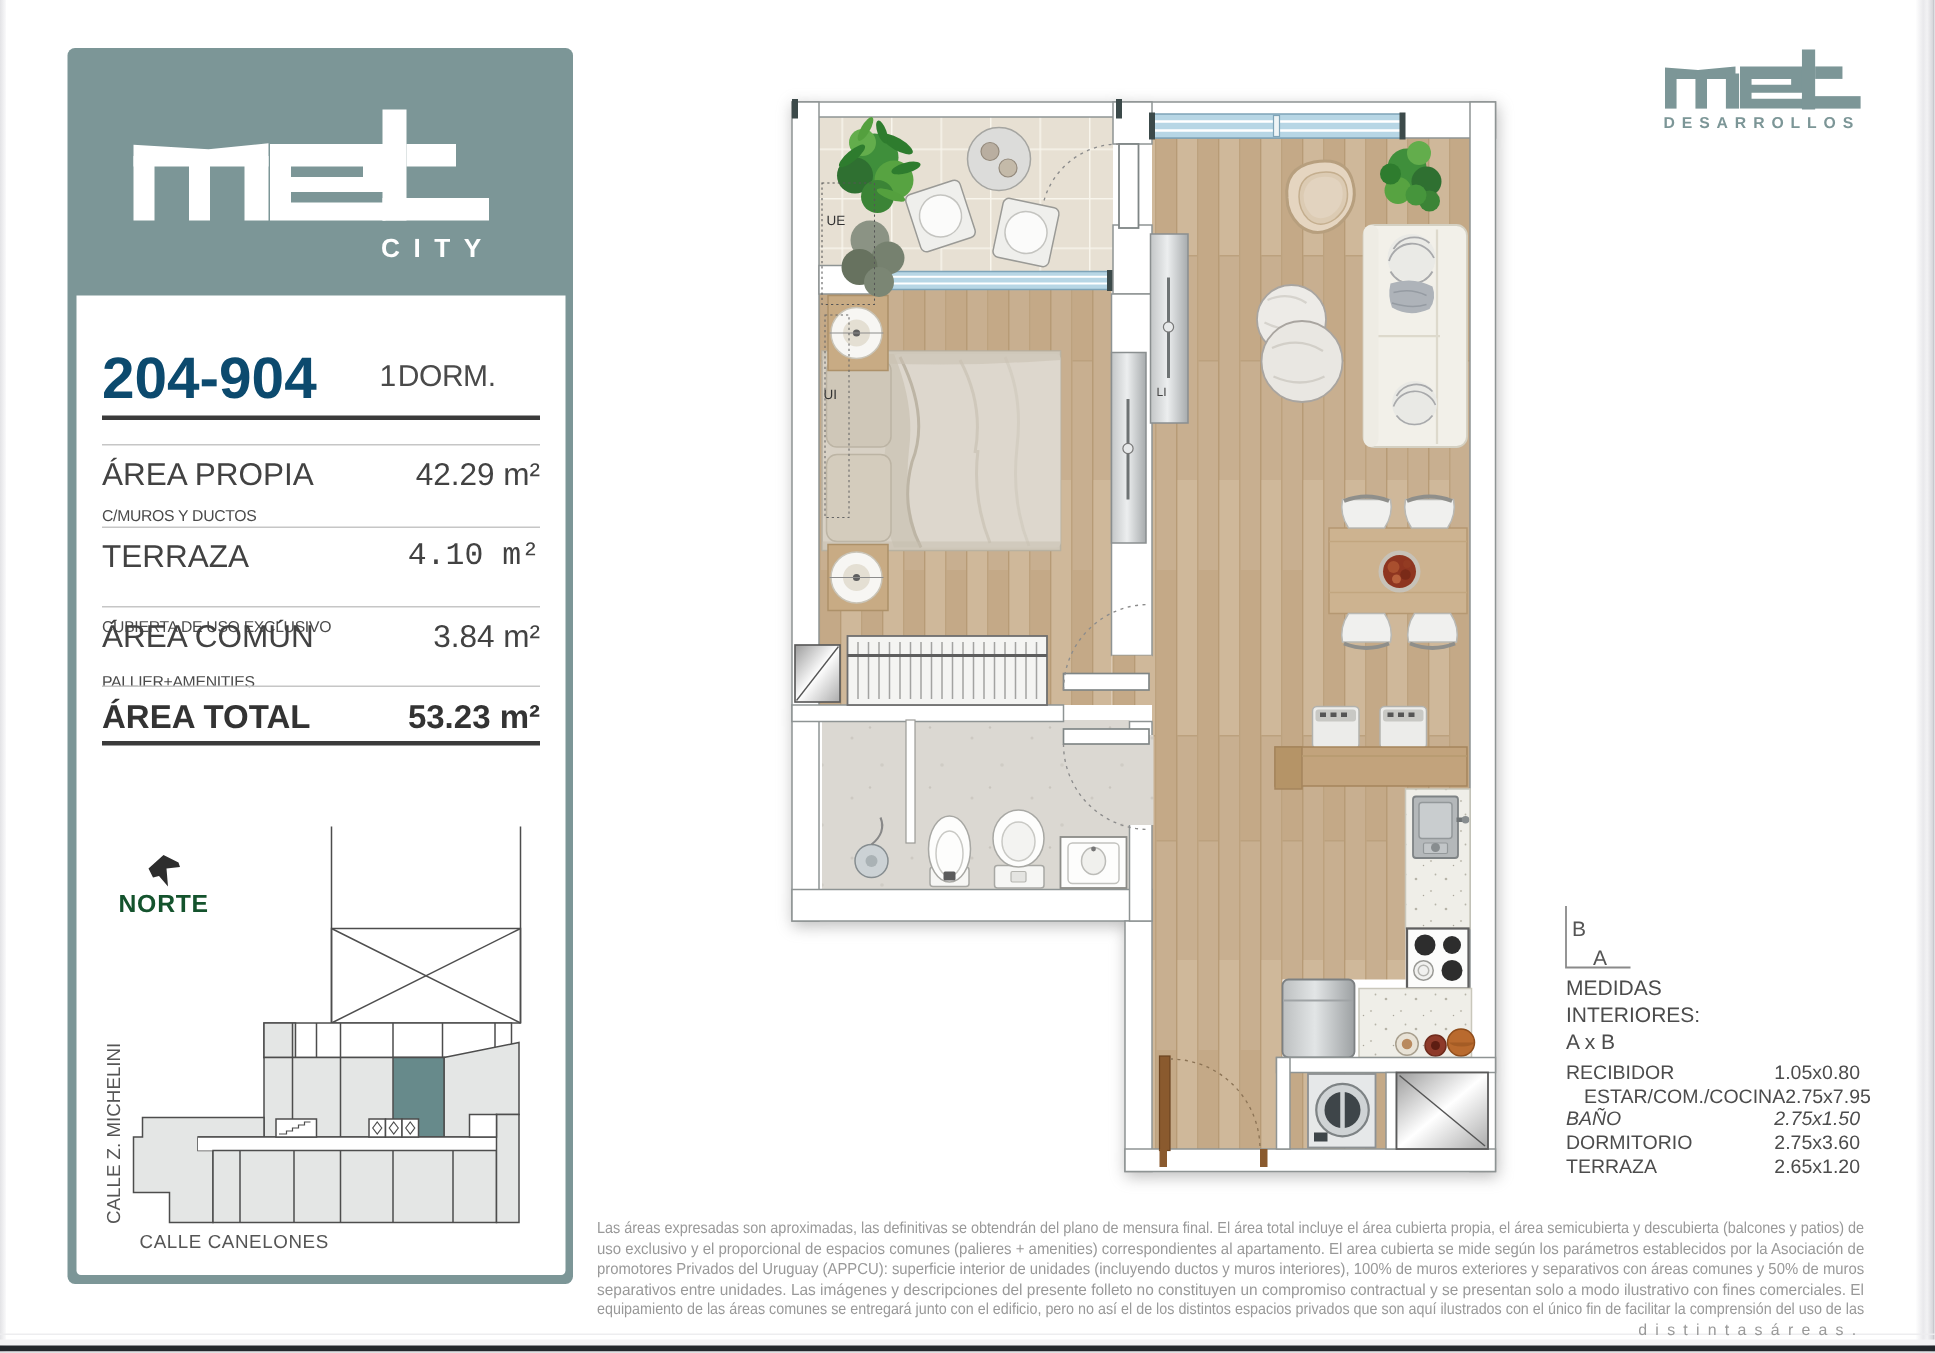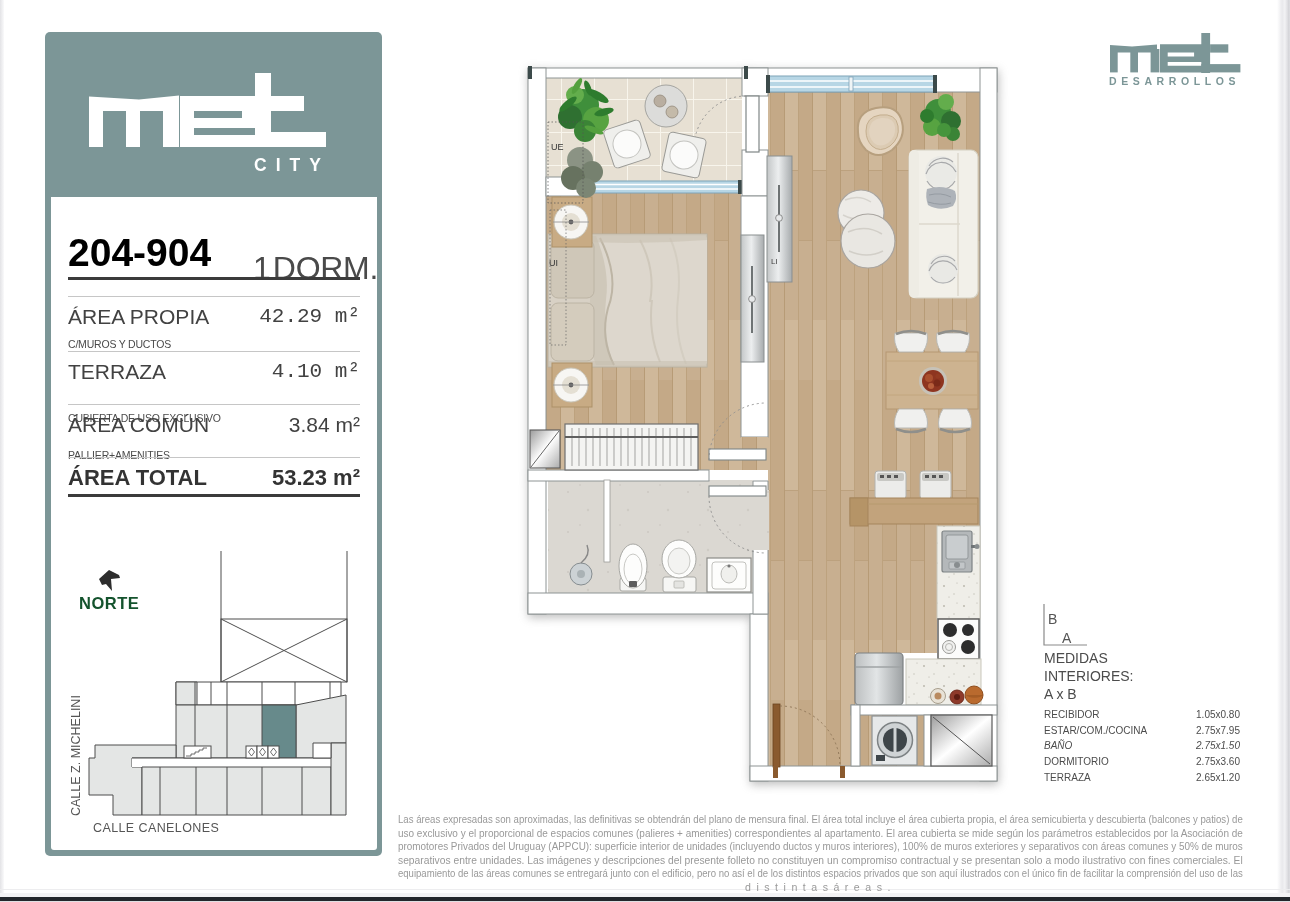--- a/index.html
+++ b/index.html
@@ -30,29 +30,29 @@
     <rect x="81" y="72" width="14" height="43"></rect>
     <rect x="118" y="72" width="16" height="43"></rect>
     <path d="M135,64 h77 v51 h-77 z M149,79 v7 h48 v-7 z M149,96 v7 h63 v-7 z" fill-rule="evenodd"></path>
     <rect x="210" y="41" width="16" height="74"></rect>
     <rect x="226" y="64" width="33" height="15"></rect>
     <rect x="210" y="100" width="71" height="15"></rect>
   </g>
   <text x="209" y="139" fill="#ffffff" font-size="17.5" font-weight="bold" letter-spacing="9">CITY</text>
 </svg>
 
-<div class="abs" style="left:68px;top:231px;white-space:nowrap;font-size:39px;font-weight:bold;color:#000000;">204-904</div>
-
-<div class="abs" style="left:253px;top:240px;white-space:nowrap;font-size:32px;letter-spacing:-0.3px;color:#4a4a4a;margin-top:10px;">1 DORM.</div>
+<div class="abs" style="left:68px;top:231px;white-space:nowrap;font-size:39px;font-weight:bold;color:#0c4a6e;">204-904</div>
+
+<div class="abs" style="left:253px;top:240px;white-space:nowrap;font-size:20px;letter-spacing:-0.3px;color:#4a4a4a;">1 DORM.</div>
 
 <div class="abs" style="left:68px;top:277px;width:292px;height:3px;background:#3b3b3b;"></div>
 
 <div class="abs" style="left:68px;top:296px;width:292px;border-top:1px solid #c6c6c6;"></div>
 
-<div class="abs" style="left:68px;top:305px;width:292px;font-size:21px;color:#424242;">ÁREA PROPIA<span style="float:right;font-family:Liberation Mono, monospace;">42.29 m²</span></div>
+<div class="abs" style="left:68px;top:305px;width:292px;font-size:21px;color:#424242;">ÁREA PROPIA<span style="float:right;">42.29 m²</span></div>
 
 <div class="abs" style="left:68px;top:338px;width:292px;font-size:10.5px;letter-spacing:-0.2px;color:#4a4a4a;">C/MUROS Y DUCTOS</div>
 <div class="abs" style="left:68px;top:351px;width:292px;border-top:1px solid #c6c6c6;"></div>
 
 <div class="abs" style="left:68px;top:360px;width:292px;font-size:21px;color:#424242;">TERRAZA<span style="float:right;font-family:Liberation Mono, monospace;">4.10 m²</span></div>
 
 <div class="abs" style="left:68px;top:392px;width:292px;font-size:10.5px;letter-spacing:-0.2px;color:#4a4a4a;margin-top:20px;">CUBIERTA DE USO EXCLUSIVO</div>
 <div class="abs" style="left:68px;top:404px;width:292px;border-top:1px solid #c6c6c6;"></div>
 
 <div class="abs" style="left:68px;top:413px;width:292px;font-size:21px;color:#424242;">ÁREA COMÚN<span style="float:right;">3.84 m²</span></div>
@@ -150,26 +150,26 @@
 </svg>
 
 <svg class="abs" style="left:1038px;top:600px;" width="60" height="50" viewBox="0 0 60 50">
   <path d="M6,4 V45 H49" fill="none" stroke="#8a8a8a" stroke-width="1.2"></path>
   <text x="10" y="24" font-size="14" fill="#555">B</text>
   <text x="24" y="43" font-size="14" fill="#555">A</text>
 </svg>
 
 <div class="abs" style="left:1044px;top:649px;font-size:14px;color:#4c4c4c;line-height:18px;">MEDIDAS<br>INTERIORES:<br>A x B</div>
 
-<div class="abs" style="left:1044px;top:707px;width:196px;font-size:10px;color:#4c4c4c;line-height:15.7px;">
+<div class="abs" style="left:1044px;top:707px;width:196px;font-size:13px;color:#4c4c4c;line-height:15.7px;">
   <div style="display:flex;justify-content:space-between;white-space:nowrap;">
       <span>RECIBIDOR</span>
       <span>1.05x0.80</span>
     </div>
-  <div style="display:flex;justify-content:space-between;white-space:nowrap;">
+  <div style="display:flex;justify-content:space-between;white-space:nowrap;margin-left:12px;">
       <span>ESTAR/COM./COCINA</span>
       <span>2.75x7.95</span>
     </div>
   <div style="display:flex;justify-content:space-between;white-space:nowrap;font-style:italic;">
       <span>BAÑO</span>
       <span>2.75x1.50</span>
     </div>
   <div style="display:flex;justify-content:space-between;white-space:nowrap;">
       <span>DORMITORIO</span>
       <span>2.75x3.60</span>
@@ -179,21 +179,21 @@
       <span>2.65x1.20</span>
     </div>
 </div>
 
 <div class="abs" id="disc" style="left:398px;top:798px;width:845px;font-size:10.6px;line-height:13.6px;color:#999999;margin-top:15px;">
   <div class="dl" style="white-space:nowrap;transform:scaleX(0.9085);transform-origin:0 50%;">Las áreas expresadas son aproximadas, las definitivas se obtendrán del plano de mensura final. El área total incluye el área cubierta propia, el área semicubierta y descubierta (balcones y patios) de</div>
   <div class="dl" style="white-space:nowrap;transform:scaleX(0.9423);transform-origin:0 50%;">uso exclusivo y el proporcional de espacios comunes (palieres + amenities) correspondientes al apartamento. El area cubierta se mide según los parámetros establecidos por la Asociación de</div>
   <div class="dl" style="white-space:nowrap;transform:scaleX(0.9353);transform-origin:0 50%;">promotores Privados del Uruguay (APPCU): superficie interior de unidades (incluyendo ductos y muros interiores), 100% de muros exteriores y separativos con áreas comunes y 50% de muros</div>
   <div class="dl" style="white-space:nowrap;transform:scaleX(0.9712);transform-origin:0 50%;">separativos entre unidades. Las imágenes y descripciones del presente folleto no constituyen un compromiso contractual y se presentan solo a modo ilustrativo con fines comerciales. El</div>
   <div class="dl" style="white-space:nowrap;transform:scaleX(0.9016);transform-origin:0 50%;">equipamiento de las áreas comunes se entregará junto con el edificio, pero no así el de los distintos espacios privados que son aquí ilustrados con el único fin de facilitar la comprensión del uso de las</div>
-  <div style="display:flex;justify-content:center;">
+  <div style="display:flex;justify-content:flex-end;">
       <span style="letter-spacing:5.5px;">distintas</span>
       <span style="letter-spacing:5.5px;">áreas.</span>
     </div>
 </div>
 
 <svg class="abs" style="left:500px;top:40px;filter:drop-shadow(1px 3px 5px rgba(110,110,110,0.45));" width="520" height="760" viewBox="500 40 520 760">
   <defs>
     <pattern id="wood" width="28" height="320" patternUnits="userSpaceOnUse">
       <rect width="28" height="320" fill="#c8af90"></rect>
       <rect width="1" height="320" fill="#b79b76"></rect>

